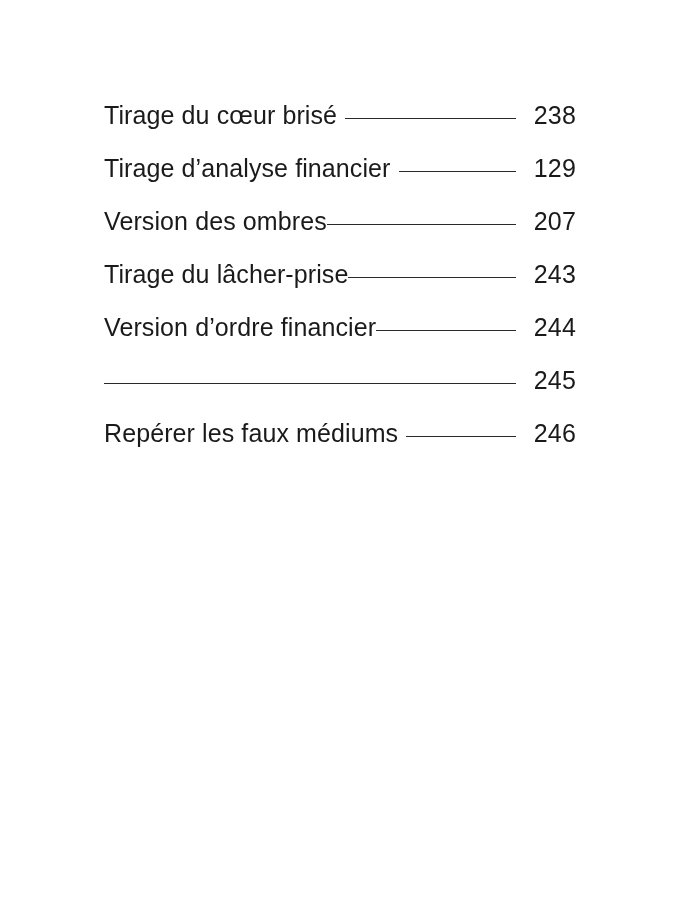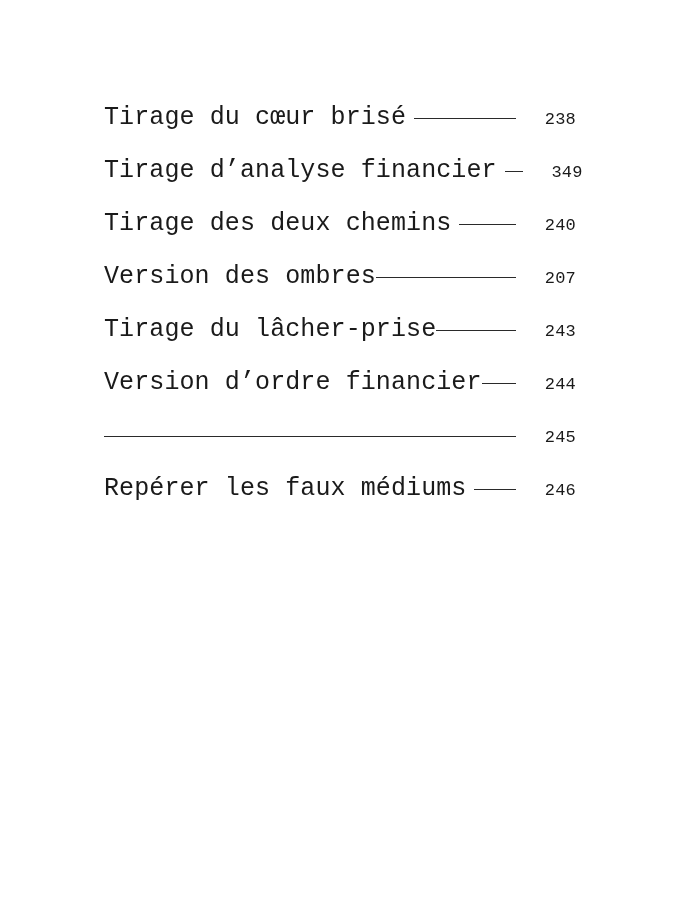--- a/index.html
+++ b/index.html
@@ -16,21 +16,20 @@
     -webkit-font-smoothing: antialiased;
     overflow: hidden;
   }
 
   .page {
     position: relative;
     width: 700px;
     height: 674px;
     background: #ffffff;
     box-sizing: border-box;
-    font-family: Liberation Mono, monospace;
   }
 
   .toc {
     position: absolute;
     left: 104px;
     top: 92px;
     width: 472px; 
   }
 
   .toc-entry {
@@ -70,21 +69,21 @@
   }
 
   
   .entry-leader.gap { margin-left: 8px; }
   .entry-leader.nogap { margin-left: 0px; }
 
   .entry-page {
     flex: 0 0 auto;
     width: 46px;
     text-align: right;
-    font-size: 17px;
+    font-size: 25px;
     line-height: 32px;
     color: #1a1a1a;
     letter-spacing: 0.2px;
   }
 </style>
 </head>
 <body>
 
 <div class="page">
 
@@ -92,28 +91,23 @@
 
     <div class="toc-entry">
       <span class="entry-title">Tirage du cœur brisé</span>
       <span class="entry-leader gap"></span>
       <span class="entry-page">238</span>
     </div>
 
     <div class="toc-entry">
       <span class="entry-title">Tirage d’analyse financier</span>
       <span class="entry-leader gap"></span>
-      <span class="entry-page">349</span>
+      <span class="entry-page">129</span>
     </div>
 
-    <div class="toc-entry">
-      <span class="entry-title">Tirage des deux chemins</span>
-      <span class="entry-leader gap"></span>
-      <span class="entry-page">240</span>
-    </div>
 
 
     <div class="toc-entry">
       <span class="entry-title">Version des ombres</span>
       <span class="entry-leader nogap"></span>
       <span class="entry-page">207</span>
     </div>
 
     <div class="toc-entry">
       <span class="entry-title">Tirage du lâcher-prise</span>

